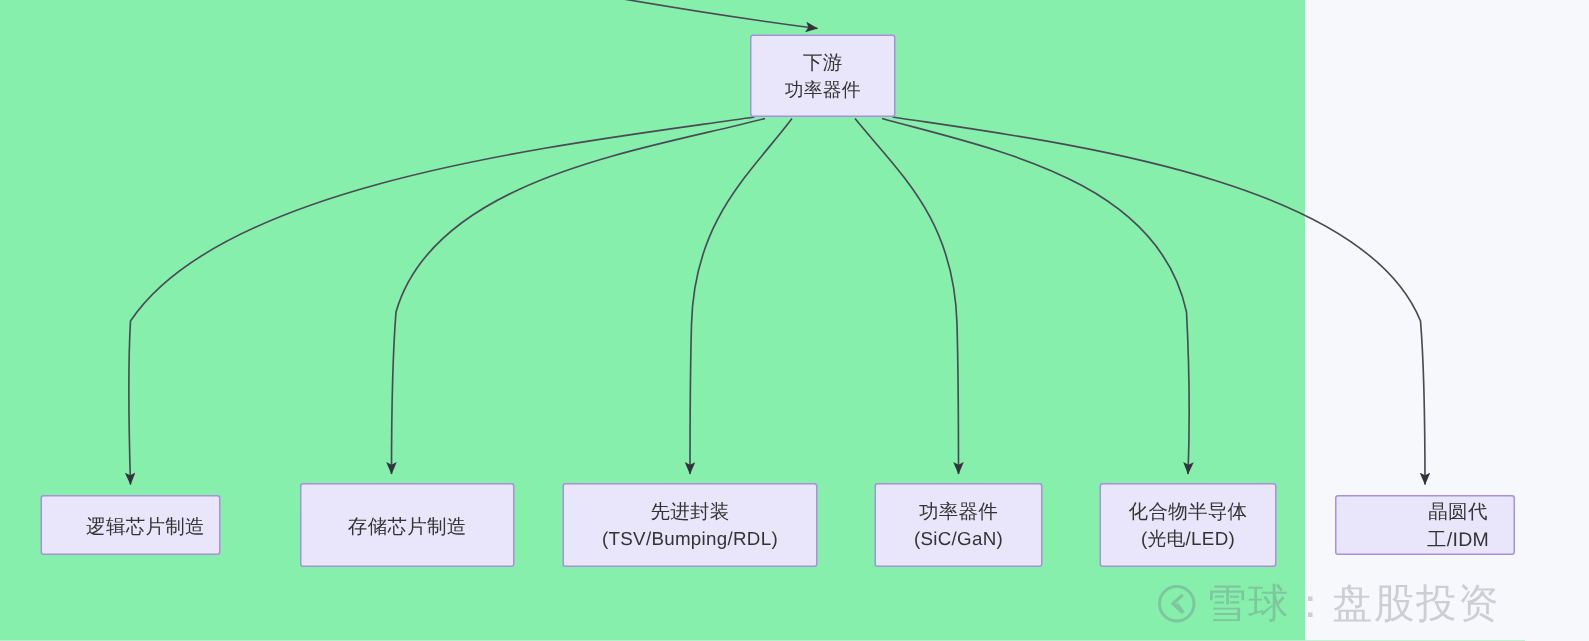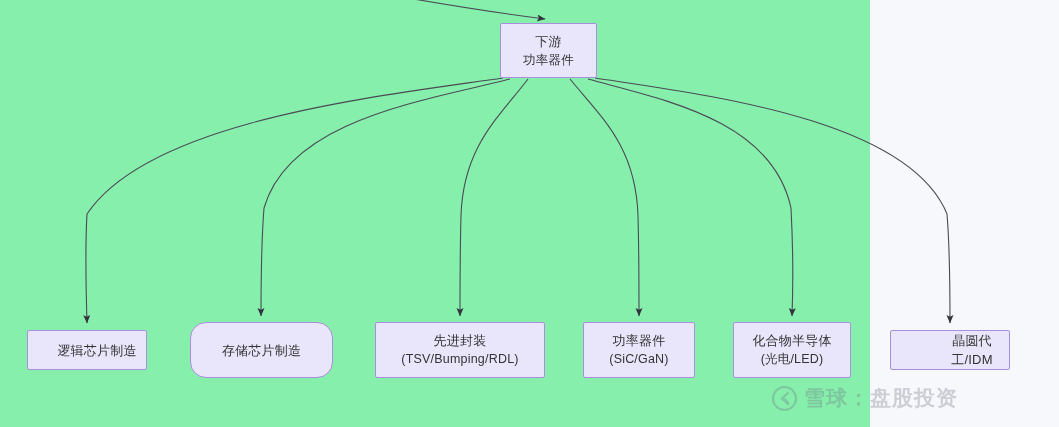--- a/index.html
+++ b/index.html
@@ -66,22 +66,22 @@
     border: 2px solid #6b6b80;
     display: flex;
     align-items: center;
     justify-content: center;
     font-size: 15px;
     font-weight: bold;
     color: #6b6b80;
     line-height: 1;
   }
   .watermark .wm-text {
-    font-size: 21px;
-    font-weight: bold;
+    font-size: 27px;
+    font-weight: normal;
     color: #6b6b80;
     white-space: nowrap;
     letter-spacing: 1px;
   }
 </style>
 </head>
 <body>
 
 <div id="diagram-root">
 
@@ -109,21 +109,21 @@
 
   <div class="node" style="left:500px; top:23px; width:97px; height:55px;">
     <span class="line1">下游</span>
     <span class="line2">功率器件</span>
   </div>
 
   <div class="node" style="left:27px; top:330px; width:120px; height:40px;padding-left:20px;">
     <span class="line1">逻辑芯片制造</span>
   </div>
 
-  <div class="node" style="left:190px; top:322px; width:143px; height:56px;border-radius:16px;">
+  <div class="node" style="left:200px; top:322px; width:143px; height:56px;">
     <span class="line1">存储芯片制造</span>
   </div>
 
   <div class="node" style="left:375px; top:322px; width:170px; height:56px;">
     <span class="line1">先进封装</span>
     <span class="line2">(TSV/Bumping/RDL)</span>
   </div>
 
   <div class="node" style="left:583px; top:322px; width:112px; height:56px;">
     <span class="line1">功率器件</span>

